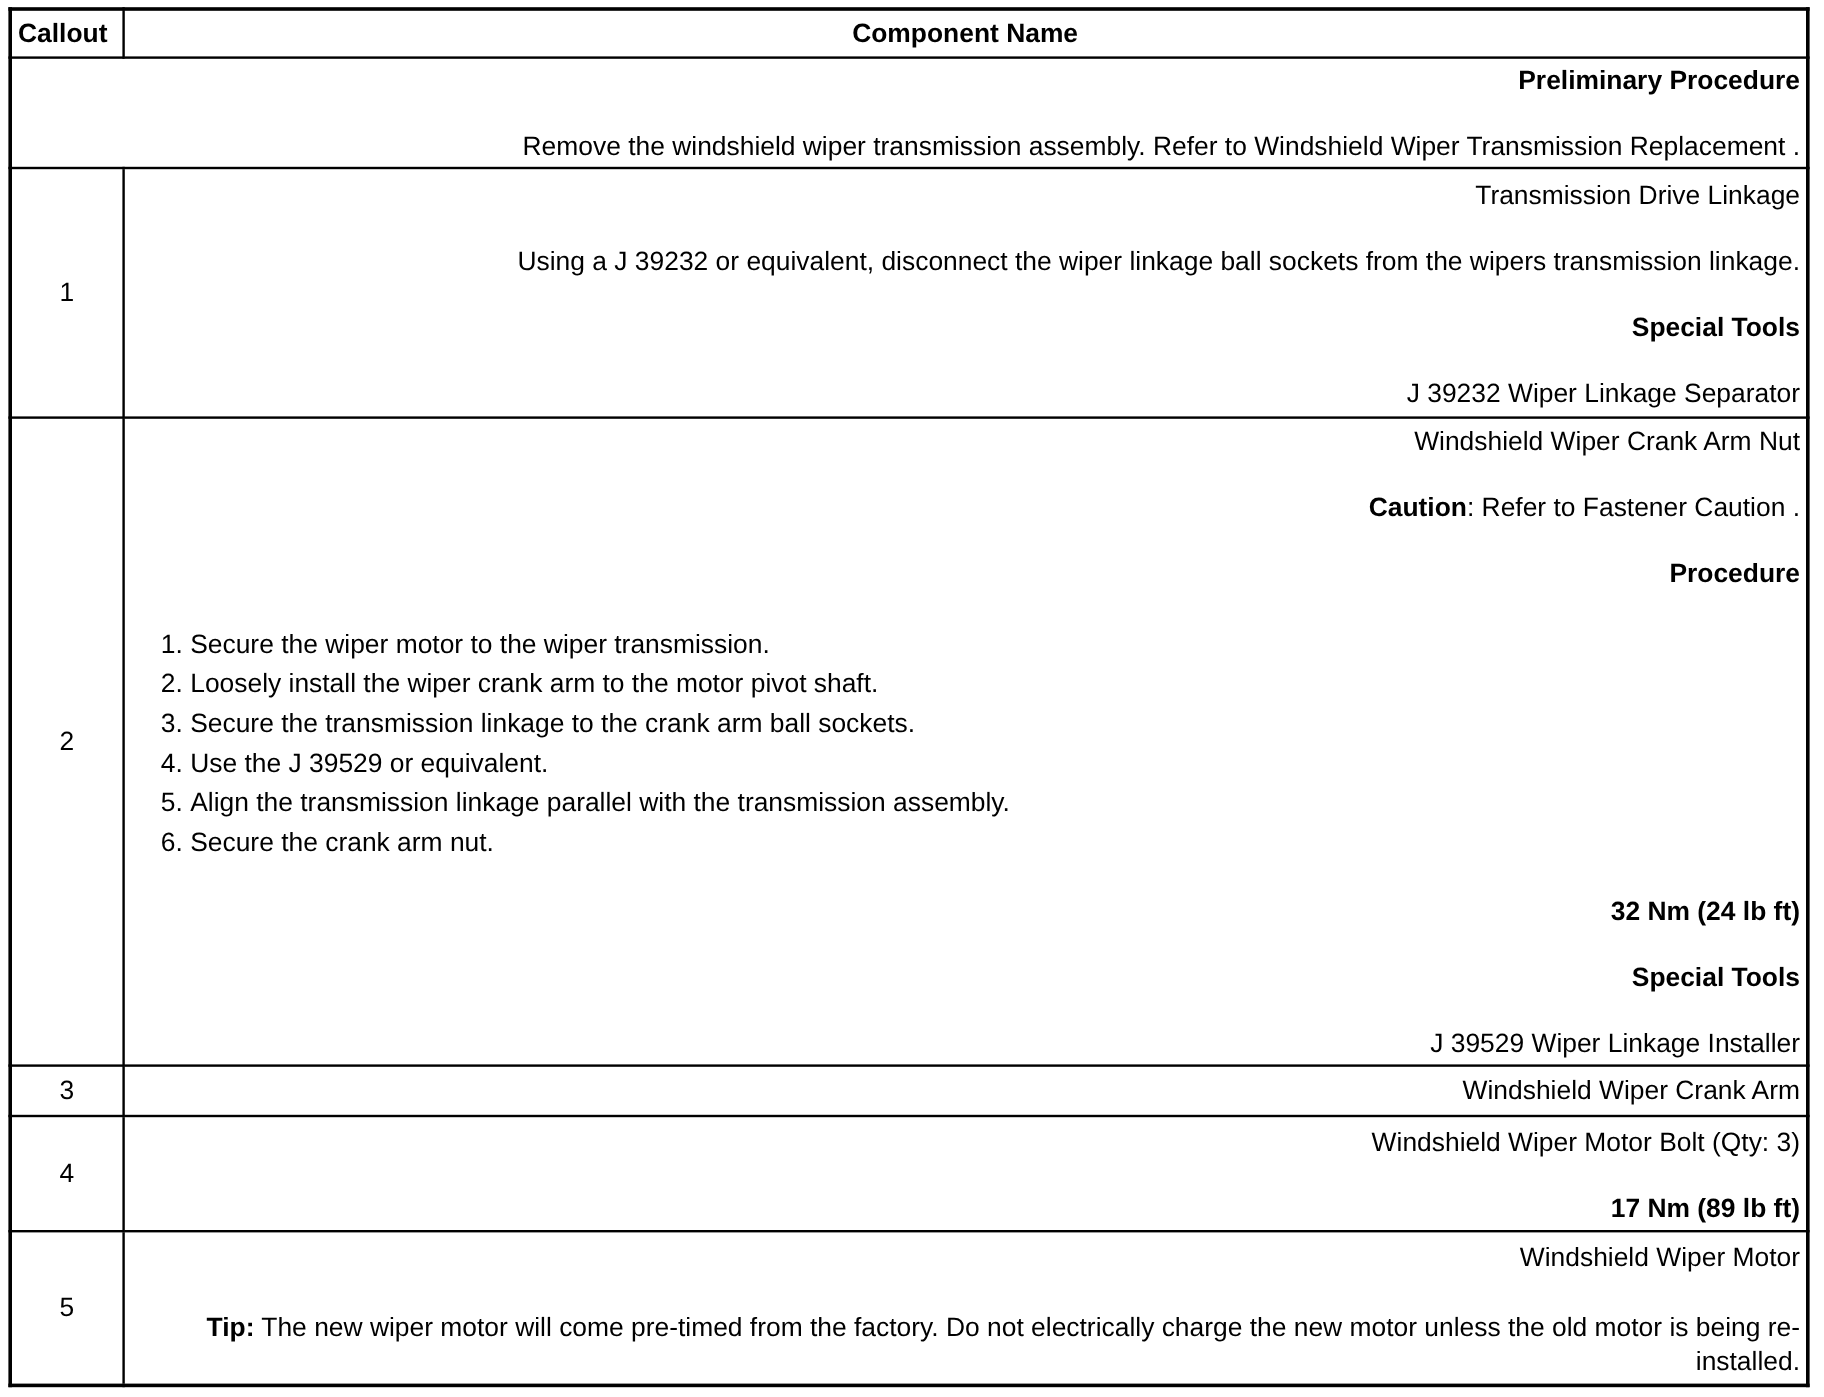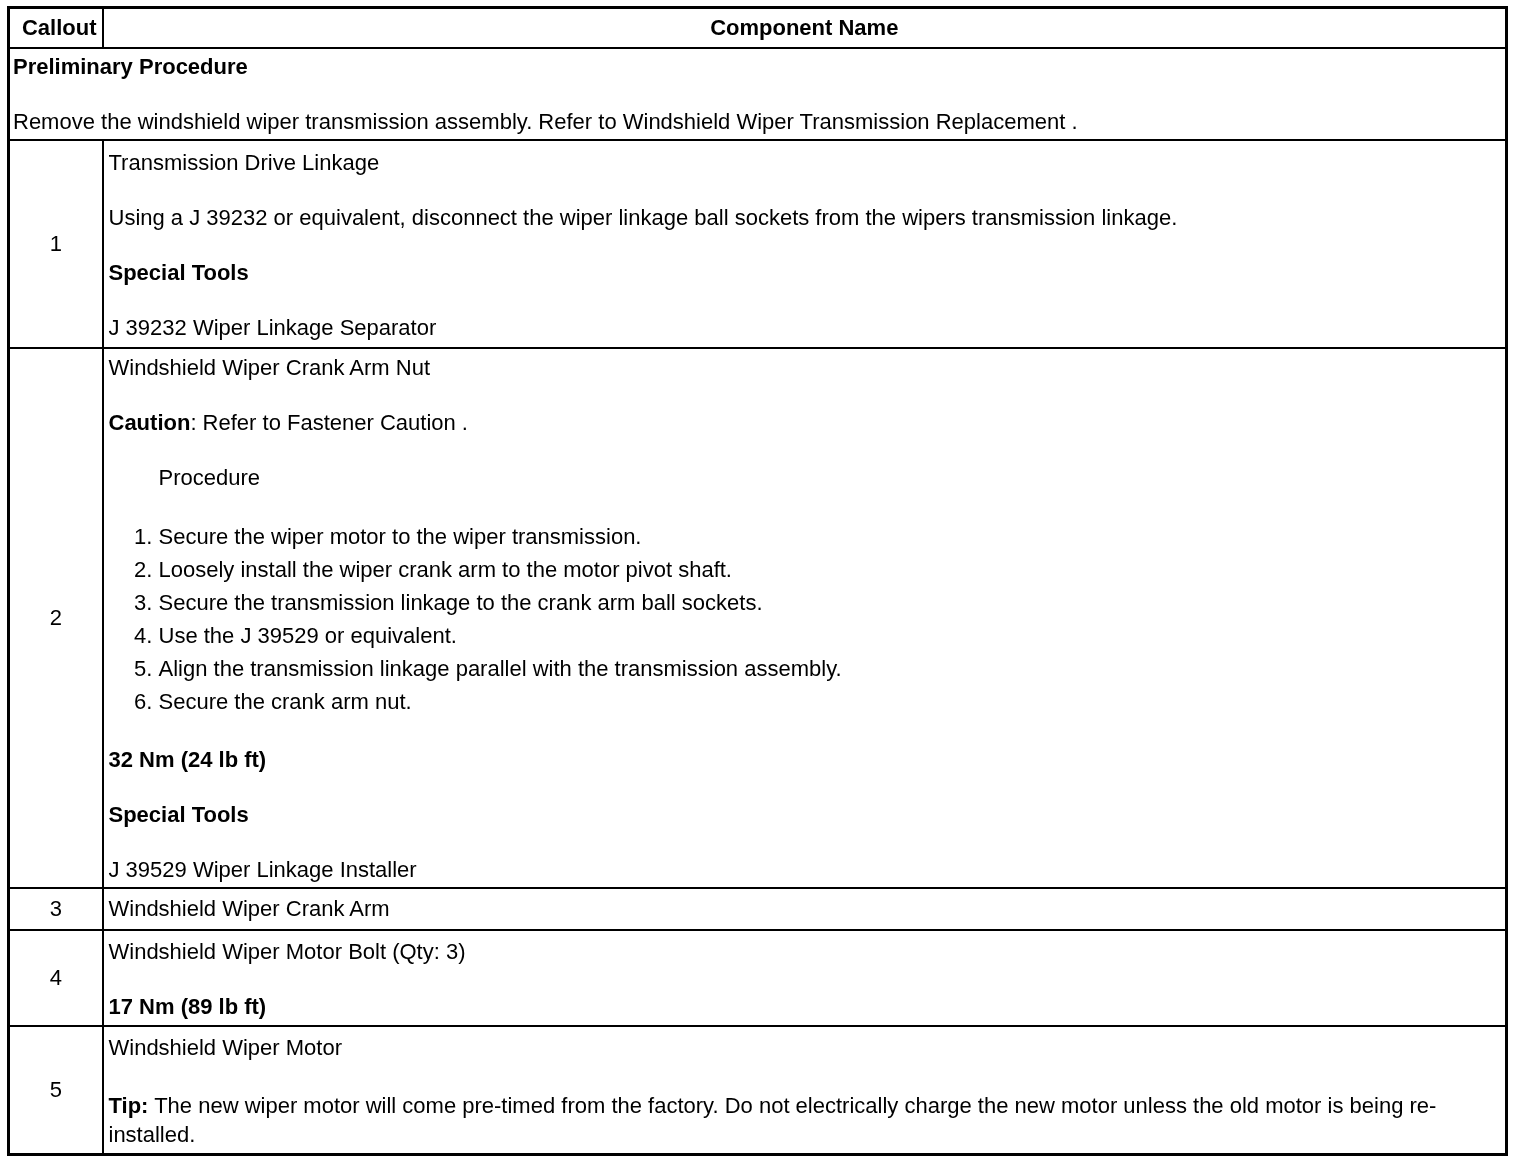--- a/index.html
+++ b/index.html
@@ -16,26 +16,26 @@
     table-layout: fixed;
   }
   table.doc td, table.doc th {
     border: 2px solid #000;
     padding: 0 5px;
     vertical-align: middle;
     line-height: 26px;
   }
   col.c1 { width: 94px; }
   th { font-weight: bold; height: 38px; padding: 0 3px; }
-  th.left { text-align: right; }
+  th.left { text-align: left; }
   td.callout { text-align: center; }
-  .block { margin: 0; }
+  .block { margin: 0; text-align: right; }
   .gap { height: 29px; }
   .bold { font-weight: bold; }
-  .proc-title { font-weight: normal; padding-left: 50px; }
+  .proc-title { font-weight: bold; padding-left: 50px; }
   ol.steps { margin: 0; padding-left: 50px; }
   ol.steps li { padding-left: 0; margin: 0; line-height: 33px; }
   .row-pre td { padding-top: 6px; padding-bottom: 4px; }
   .cell-pad { padding-top: 6px !important; padding-bottom: 4px !important; }
 </style>
 </head>
 <body>
 
 <table class="doc">
   <colgroup>

